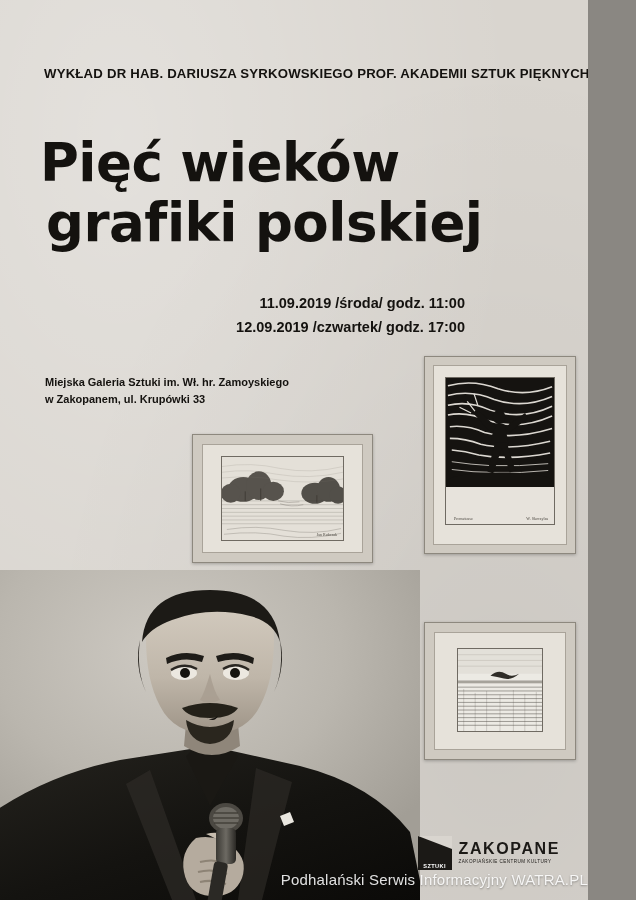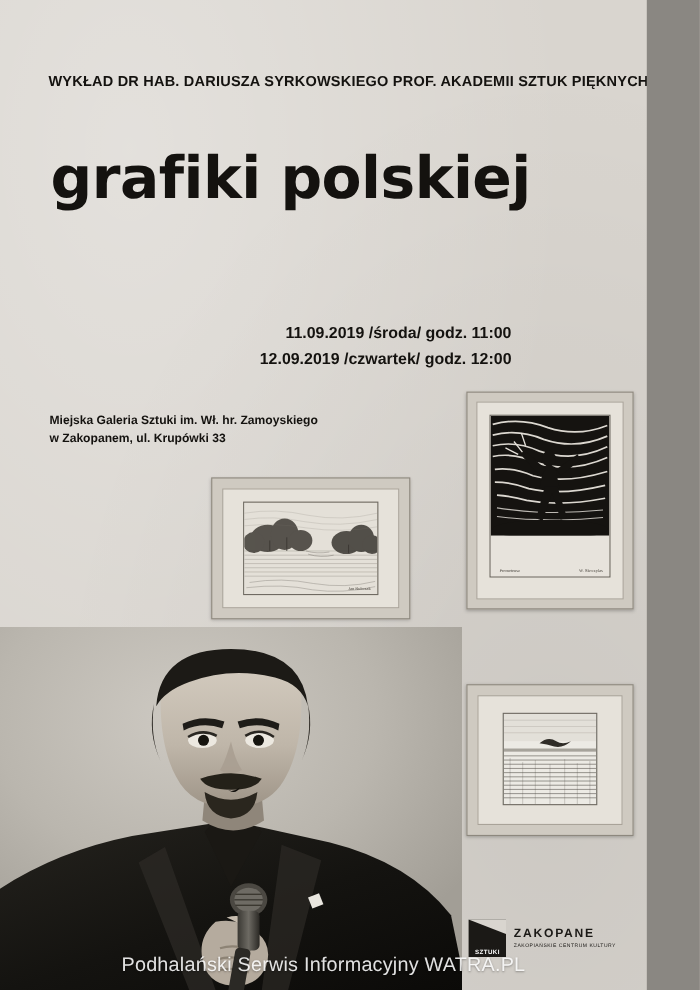--- a/index.html
+++ b/index.html
@@ -169,64 +169,65 @@
     left: 0;
     bottom: 1px;
     width: 34px;
     text-align: center;
     color: #fff;
     font-size: 5.6px;
     font-weight: bold;
     letter-spacing: 0.4px;
   }
   #logo .words .main {
-    font-size: 11px;
+    font-size: 16px;
     font-weight: bold;
     letter-spacing: 1.6px;
     color: #1b1916;
     line-height: 1;
   }
   #logo .words .sub {
     font-size: 4.6px;
     letter-spacing: 0.45px;
     color: #1b1916;
     margin-top: 3px;
     line-height: 1;
   }
 
   
   #watermark {
     position: absolute;
     left: 0;
     right: 0;
     bottom: 12px;
     z-index: 9;
-    text-align: center;
-    font-size: 18px;
+    text-align: right;
+    font-size: 15px;
     color: rgba(255,255,255,0.88);
     text-shadow: 0 1px 2px rgba(0,0,0,0.35);
     letter-spacing: 0.2px;
   }
 </style>
 </head>
 <body>
 
 <div id="poster">
 
   <div class="layer kicker">
     <div>WYKŁAD DR HAB. DARIUSZA SYRKOWSKIEGO PROF. AKADEMII SZTUK PIĘKNYCH</div>
   </div>
 
   <div class="layer title">
+    <div class="l1">Pięć wieków</div>
     <div class="l2">grafiki polskiej</div>
   </div>
 
   <div class="layer dates">
     <div>11.09.2019 /środa/ godz. 11:00</div>
-    <div>12.09.2019 /czwartek/ godz. 12:00</div>
+    <div>12.09.2019 /czwartek/ godz. 17:00</div>
   </div>
 
   <div class="layer venue">
     <div>Miejska Galeria Sztuki im. Wł. hr. Zamoyskiego</div>
     <div>w Zakopanem, ul. Krupówki 33</div>
   </div>
 
   <div class="frame" id="frame-landscape">
     <div class="mat"></div>
     <div class="art">

